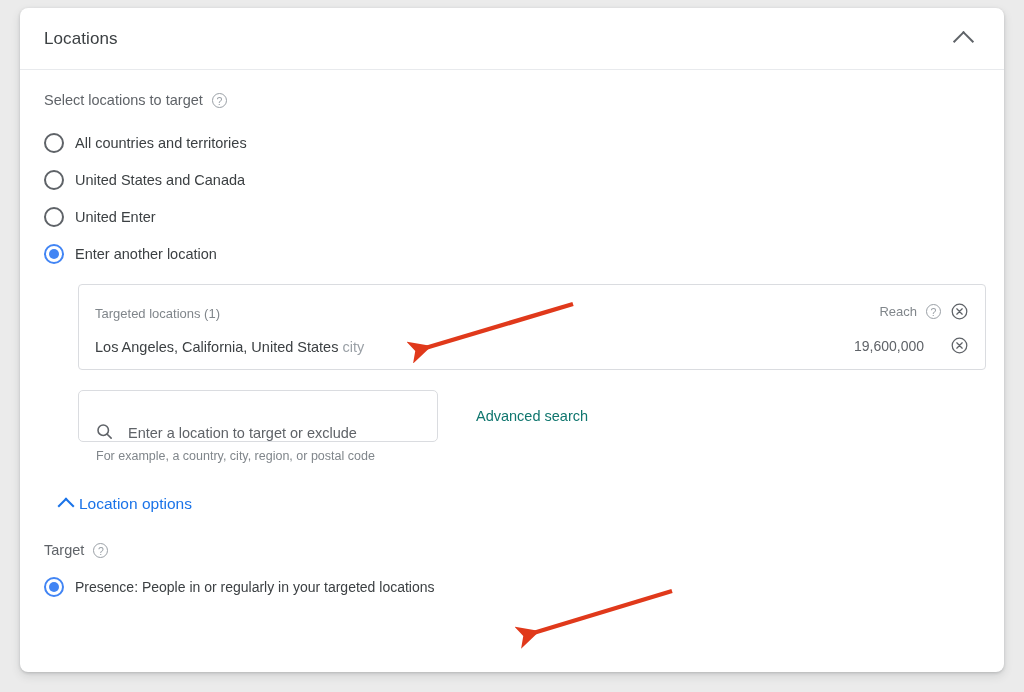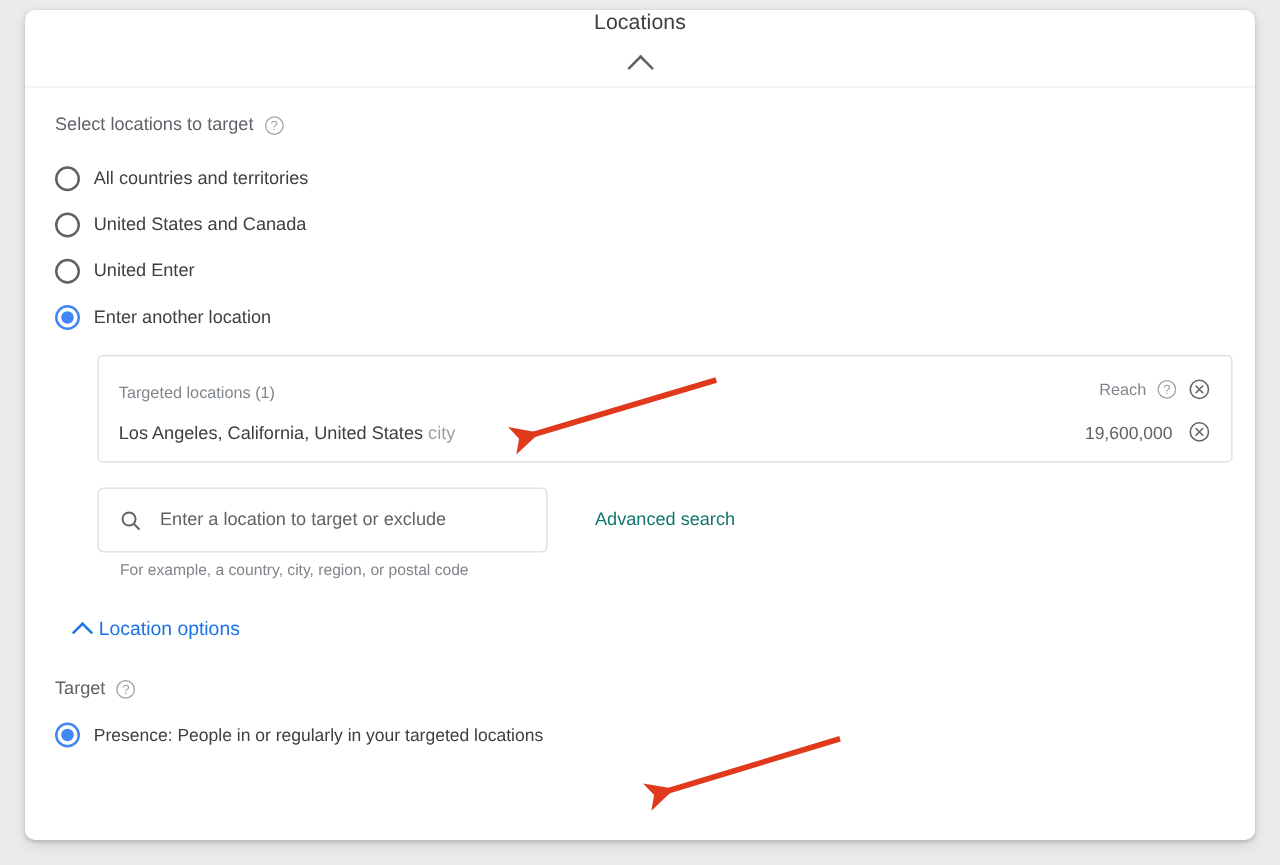--- a/index.html
+++ b/index.html
@@ -31,21 +31,20 @@
   }
 
   .card-header {
     height: 62px;
     border-bottom: 1px solid #e8eaed;
     display: flex;
     align-items: center;
     justify-content: space-between;
     padding: 0 24px 0 24px;
     box-sizing: border-box;
-    flex-direction: column;
   }
   .card-title {
     font-size: 17px;
     color: #3c4043;
     letter-spacing: .1px;
   }
   .collapse-btn {
     width: 34px;
     height: 34px;
     display: flex;
@@ -167,21 +166,21 @@
   .tp-loc {
     font-size: 14.5px;
     color: #3c4043;
   }
   .tp-loc .loc-type {
     color: #9aa0a6;
   }
   .tp-body-right {
     display: flex;
     align-items: center;
-    gap: 12px;
+    gap: 26px;
     margin-left: 28px;
   }
   .tp-reach-val {
     font-size: 14px;
     color: #5f6368;
   }
   .x-circle {
     width: 19px;
     height: 19px;
     flex: none;
@@ -193,21 +192,21 @@
     display: flex;
     align-items: center;
     margin: 20px 0 0 34px;
   }
   .search-box {
     width: 360px;
     height: 52px;
     border: 1px solid #dadce0;
     border-radius: 5px;
     display: flex;
-    align-items: center;
+    align-items: flex-end;
     gap: 14px;
     padding: 0 16px;
     box-sizing: border-box;
     cursor: text;
     background: #fff;
   }
   .search-icon {
     width: 19px;
     height: 19px;
     flex: none;

